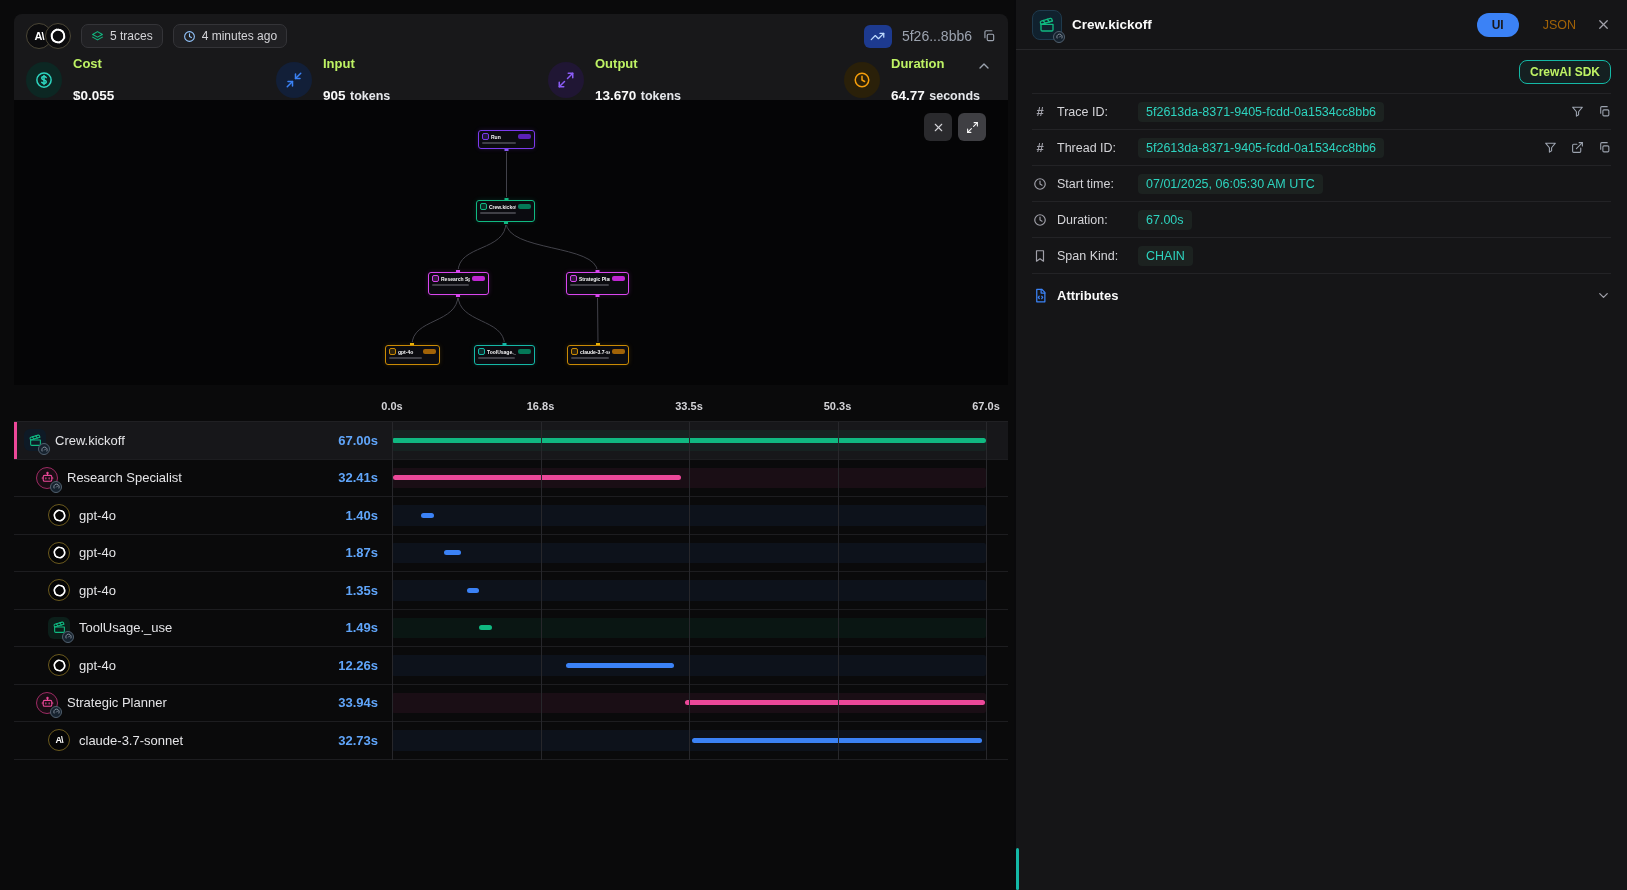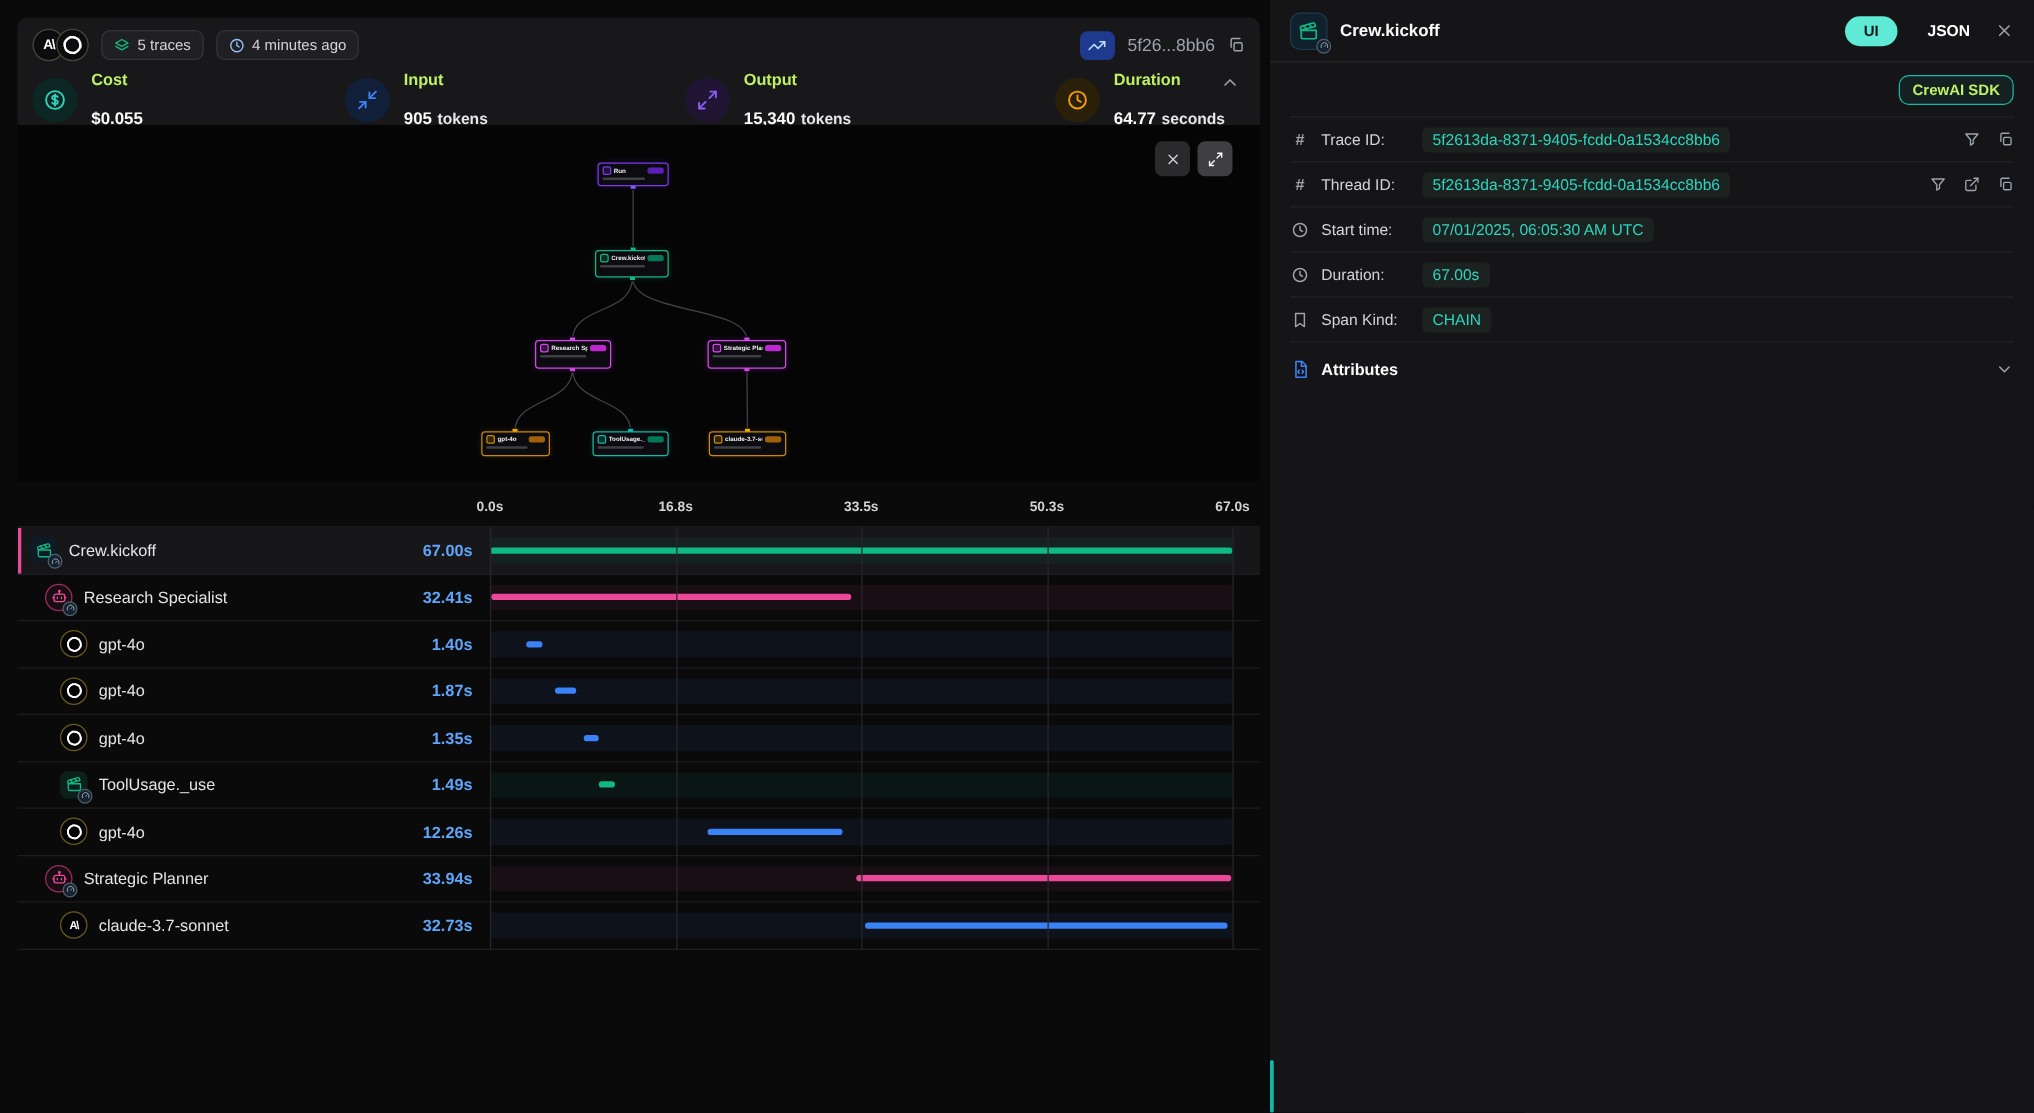--- a/index.html
+++ b/index.html
@@ -60,22 +60,22 @@
   .wf-ic .sq.tool { background:#0c1f1a; color:#10b981; }
   .wf-ic .circ.agent { background:#190d14; border-color:#9d2b63; color:#ec4899; }
   .subbadge { position:absolute; right:-4px; bottom:-4px; width:12px; height:12px; border-radius:50%; background:#16222e; border:1px solid #51606e; display:flex; align-items:center; justify-content:center; color:#cbd5e1; }
   .anth-glyph { font-weight:bold; color:#fff; font-size:11px; letter-spacing:-1px; }
 
   
   .panel { position:absolute; left:1016px; top:0; width:611px; height:890px; background:#151517; }
   .p-head { height:50px; display:flex; align-items:center; gap:10px; padding:0 16px; border-bottom:1px solid #27272a; }
   .p-title-ic { position:relative; width:30px; height:30px; border-radius:8px; background:#10212e; display:flex; align-items:center; justify-content:center; color:#10b981; border:1px solid #1f3a4d; }
   .p-title { flex:1; font-size:13.5px; font-weight:bold; color:#fafafa; }
-  .p-tab-ui { background:#5eead4; color:#18181b; font-size:12px; font-weight:bold; border-radius:999px; padding:5px 15px; }
-  .p-tab-json { color:#ffffff; font-size:12.5px; font-weight:bold; margin:0 10px 0 14px; }
+  .p-tab-ui { background:#3b82f6; color:#18181b; font-size:12px; font-weight:bold; border-radius:999px; padding:5px 15px; }
+  .p-tab-json { color:#a16207; font-size:12.5px; font-weight:normal; margin:0 10px 0 14px; }
   .p-close { color:#a1a1aa; }
   .p-body { padding:0 16px; }
   .p-sdkrow { height:44px; display:flex; align-items:center; justify-content:flex-end; border-bottom:1px solid #232326; }
   .sdk-badge { border:1px solid #14b8a6; color:#bef264; background:rgba(20,184,166,.07); font-size:12px; font-weight:bold; padding:4px 10px; border-radius:8px; }
   .p-field { display:flex; align-items:center; gap:9px; height:36px; border-bottom:1px solid #232326; }
   .p-f-ic { width:16px; display:flex; justify-content:center; color:#a1a1aa; flex:none; }
   .p-f-label { font-size:12.5px; color:#d4d4d8; width:72px; flex:none; }
   .p-f-value { font-size:12.5px; color:#2dd4bf; background:#1c2220; border-radius:4px; padding:3px 8px; white-space:nowrap; }
   .p-f-spacer { flex:1; }
   .p-f-act { display:flex; gap:14px; color:#9ca3af; }
@@ -175,21 +175,21 @@
           <div class="stat-ic" style="background:#201634;color:#8b5cf6">
             <svg width="18" height="18" viewBox="0 0 24 24" fill="none" stroke="currentColor" stroke-width="2" stroke-linecap="round" stroke-linejoin="round">
               <polyline points="15 3 21 3 21 9"></polyline>
               <polyline points="9 21 3 21 3 15"></polyline>
               <line x1="21" y1="3" x2="14" y2="10"></line>
               <line x1="3" y1="21" x2="10" y2="14"></line>
             </svg>
           </div>
           <div>
             <div class="stat-label">Output</div>
-            <div><span class="stat-value">15,340</span> <span class="stat-unit">tokens</span></div>
+            <div><span class="stat-value">13,670</span> <span class="stat-unit">tokens</span></div>
           </div>
         </div>
         <div class="stat">
           <div class="stat-ic" style="background:#2a2009;color:#f59e0b">
             <svg width="18" height="18" viewBox="0 0 24 24" fill="none" stroke="currentColor" stroke-width="2" stroke-linecap="round" stroke-linejoin="round">
               <circle cx="12" cy="12" r="9"></circle>
               <path d="M12 7v5l3.5 2"></path>
             </svg>
           </div>
           <div>

